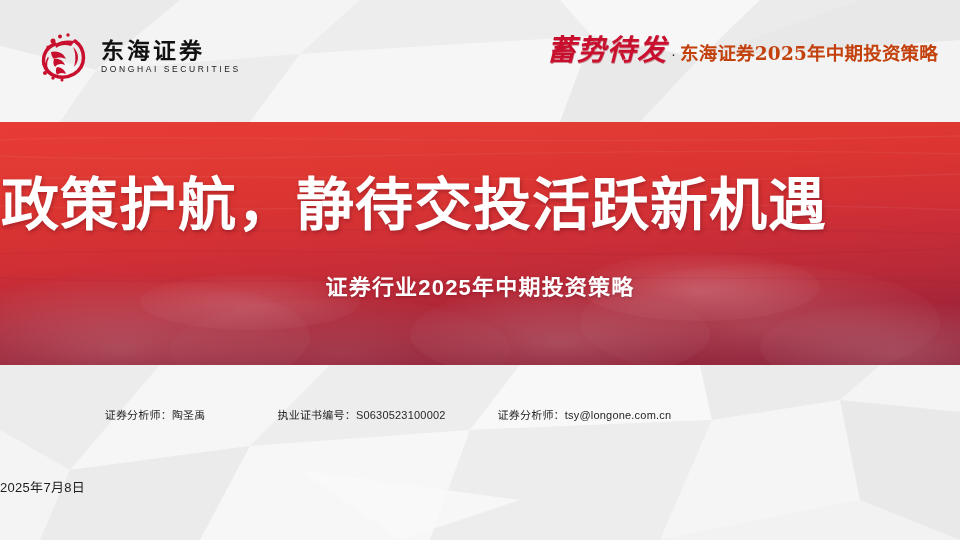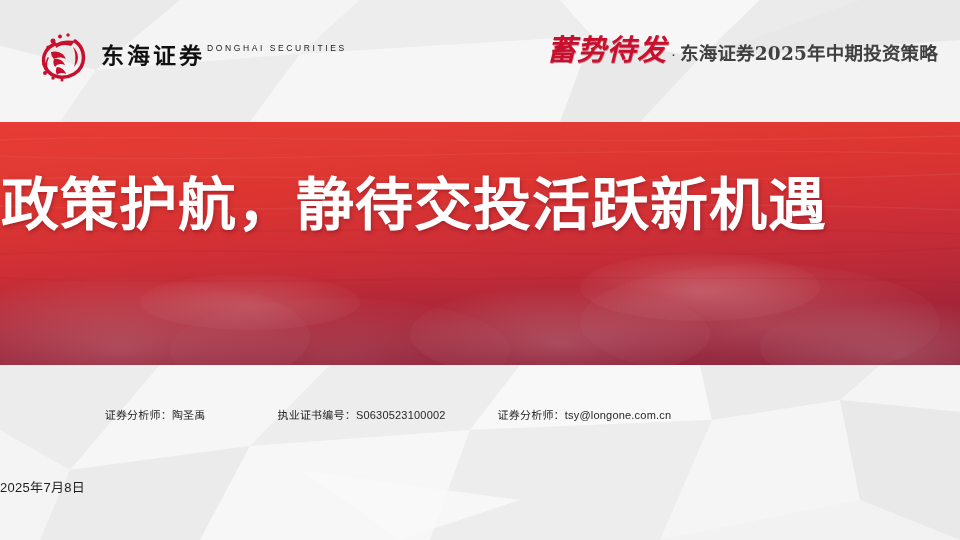--- a/index.html
+++ b/index.html
@@ -19,21 +19,21 @@
   
   .header {
     position:absolute; left:0; top:0; width:960px; height:122px;
     z-index:5;
   }
   .logo-block {
     position:absolute; left:40px; top:30px;
     display:flex; align-items:center; gap:11px;
   }
   .logo-mark { width:50px; height:52px; flex:none; }
-  .logo-text { display:flex; flex-direction:row; gap:2px; }
+  .logo-text { display:flex; flex-direction:column; gap:2px; }
   .logo-cn {
     font-family:"DejaVu Serif","Liberation Serif",serif;
     font-size:23px; font-weight:700; color:#111;
     letter-spacing:3px; line-height:1.05;
   }
   .logo-en {
     font-size:8.5px; font-weight:400; color:#1a1a1a;
     letter-spacing:2.6px; line-height:1;
   }
 
@@ -47,21 +47,21 @@
     letter-spacing:1px; line-height:1;
     font-style:italic;
     text-shadow:0.6px 0.6px 0 rgba(160,20,40,.45);
   }
   .campaign-dot {
     font-size:15px; color:#2b2b2b; line-height:1;
     padding:0 1px 4px 1px;
   }
   .campaign-sub {
     font-family:"DejaVu Serif","Liberation Serif",serif;
-    font-size:18.5px; font-weight:700; color:#404040;
+    font-size:18.5px; font-weight:700; color:#c2410c;
     letter-spacing:0.2px; line-height:1; padding-bottom:2px;
   }
 
   
   .banner {
     position:absolute; left:0; top:122px; width:960px; height:243px;
     overflow:hidden; z-index:4;
     background:linear-gradient(176deg,
       #e83b35 0%, #e23a34 14%, #dc3531 30%,
       #cf2f36 48%, #bb2a38 66%, #a82638 82%, #97213a 100%);
@@ -214,20 +214,21 @@
       </g>
       <g stroke="#7d1730" stroke-opacity="0.16" stroke-width="1.6" fill="none">
         <path d="M0 106 C240 116 560 98 960 112"></path>
         <path d="M0 132 C280 122 640 142 960 126"></path>
         <path d="M0 156 C220 166 580 148 960 160"></path>
       </g>
     </svg>
   </div>
 
   <div class="title">政策护航，静待交投活跃新机遇</div>
+  <div class="subtitle">证券行业2025年中期投资策略</div>
 
   <div class="footer-meta">
     <span class="meta-item">证券分析师：陶圣禹</span>
     <span class="meta-gap-1"></span>
     <span class="meta-item">执业证书编号：S0630523100002</span>
     <span class="meta-gap-2"></span>
     <span class="meta-item">证券分析师：tsy@longone.com.cn</span>
   </div>
 
   <div class="footer-date">2025年7月8日</div>

